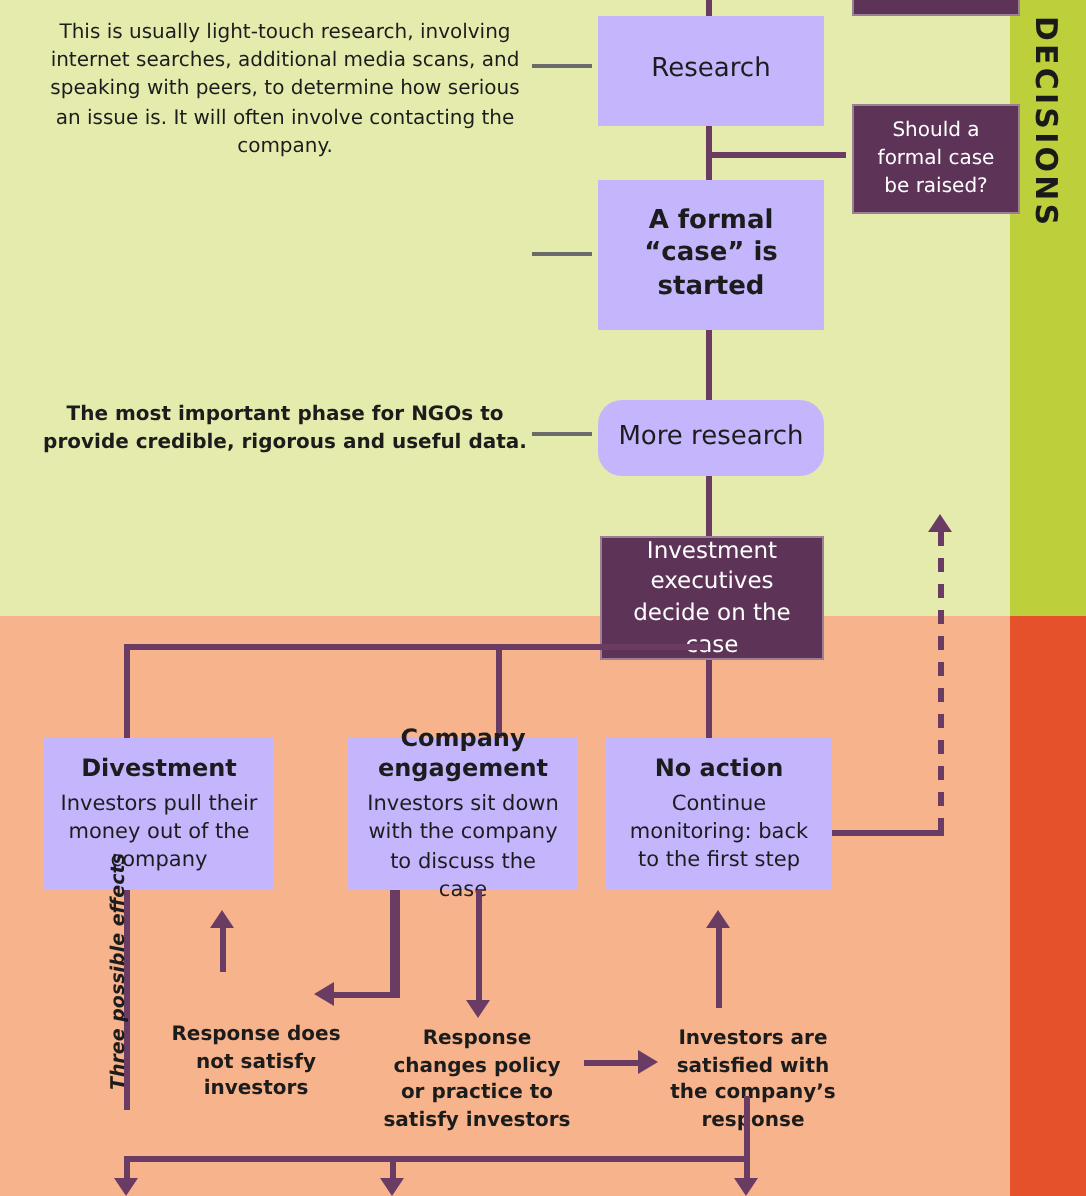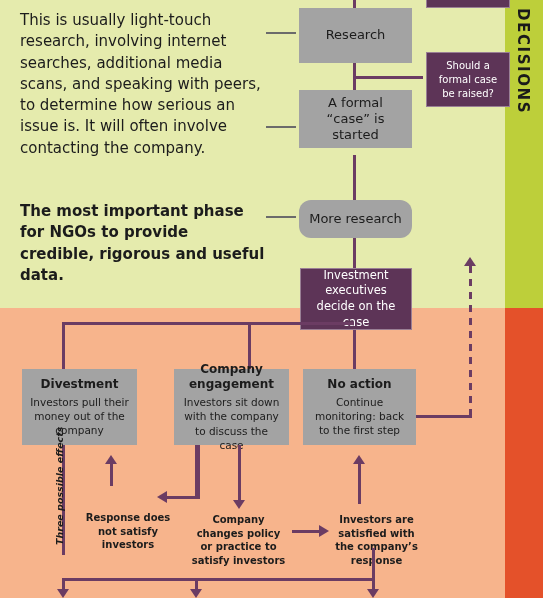--- a/index.html
+++ b/index.html
@@ -48,34 +48,35 @@
   .arrow-right{position:absolute;width:0;height:0;
     border-top:6px solid transparent;border-bottom:6px solid transparent;
     border-left:10px solid #6b3c63;}
 
   
   .node{
     position:absolute;box-sizing:border-box;
     display:flex;align-items:center;justify-content:center;
     text-align:center;
   }
-  .node.light{background:#a3a3a3;color:#1c1c1c;}
+  .node.light{background:#c4b5fd;color:#1c1c1c;}
   .node.dark{background:#5d3457;color:#ffffff;border:1px solid #9a7f95;}
 
   .node .inner{padding:4px 8px;line-height:1.25;}
   .node-title{font-weight:bold;font-size:12px;display:block;}
   .node-sub{font-size:10.5px;display:block;margin-top:3px;line-height:1.35;}
 
   
   .note{
     position:absolute;
     width:245px;
     color:#1c1c1c;
-    font-size:15px;
+    font-size:10px;
     line-height:1.42;
+    text-align:center;
   }
   .note p{margin:0;}
   .note p.strong{font-weight:bold;margin-top:9px;}
   .note p.gap{margin-top:9px;}
 
   .tick{position:absolute;height:1.5px;background:#6b6b6b;width:30px;}
 
   .flow-label{
     position:absolute;text-align:center;font-weight:bold;font-size:10px;
     color:#1c1c1c;line-height:1.35;
@@ -125,21 +126,21 @@
   </div>
 
   <div class="node light" style="left:299px;top:8px;width:113px;height:55px;">
     <span class="inner" style="font-size:13px;">Research</span>
   </div>
 
   <div class="node dark" style="left:426px;top:52px;width:84px;height:55px;">
     <span class="inner" style="font-size:10px;line-height:1.4;">Should a formal case be raised?</span>
   </div>
 
-  <div class="node light" style="left:299px;top:90px;width:113px;height:58px;">
+  <div class="node light" style="left:299px;top:90px;width:113px;height:75px;font-weight:bold;">
     <span class="inner" style="font-size:13px;">A formal “case” is started</span>
   </div>
 
   <div class="node light" style="left:299px;top:200px;width:113px;height:38px;border-radius:12px;">
     <span class="inner" style="font-size:13px;">More research</span>
   </div>
 
   <div class="node dark" style="left:300px;top:268px;width:112px;height:62px;">
     <span class="inner" style="font-size:11.5px;line-height:1.35;">Investment executives decide on the case</span>
   </div>
@@ -180,21 +181,21 @@
   <div class="vline" style="left:110px;top:464px;height:22px;"></div>
   <div class="arrow-up" style="left:105px;top:455px;"></div>
   <div class="flow-label" style="left:82px;top:483px;width:92px;margin-top:28px;">Response does not satisfy investors</div>
 
   <div class="vline" style="left:197px;top:445px;height:53px;"></div>
   <div class="hline" style="left:166px;top:496px;width:34px;"></div>
   <div class="arrow-left" style="left:157px;top:491px;"></div>
 
   <div class="vline" style="left:238px;top:445px;height:55px;"></div>
   <div class="arrow-down" style="left:233px;top:500px;"></div>
-  <div class="flow-label" style="left:191px;top:513px;width:95px;">Company changes policy or practice to satisfy investors</div>
+  <div class="flow-label" style="left:191px;top:513px;width:95px;">Response changes policy or practice to satisfy investors</div>
 
   <div class="hline" style="left:292px;top:530px;width:28px;"></div>
   <div class="arrow-right" style="left:319px;top:525px;"></div>
 
   <div class="flow-label" style="left:329px;top:513px;width:95px;">Investors are satisfied with the company’s response</div>
   <div class="vline" style="left:358px;top:464px;height:40px;"></div>
   <div class="arrow-up" style="left:353px;top:455px;"></div>
 
   <div class="hline" style="left:62px;top:578px;width:313px;"></div>
   <div class="vline" style="left:62px;top:578px;height:12px;"></div>

